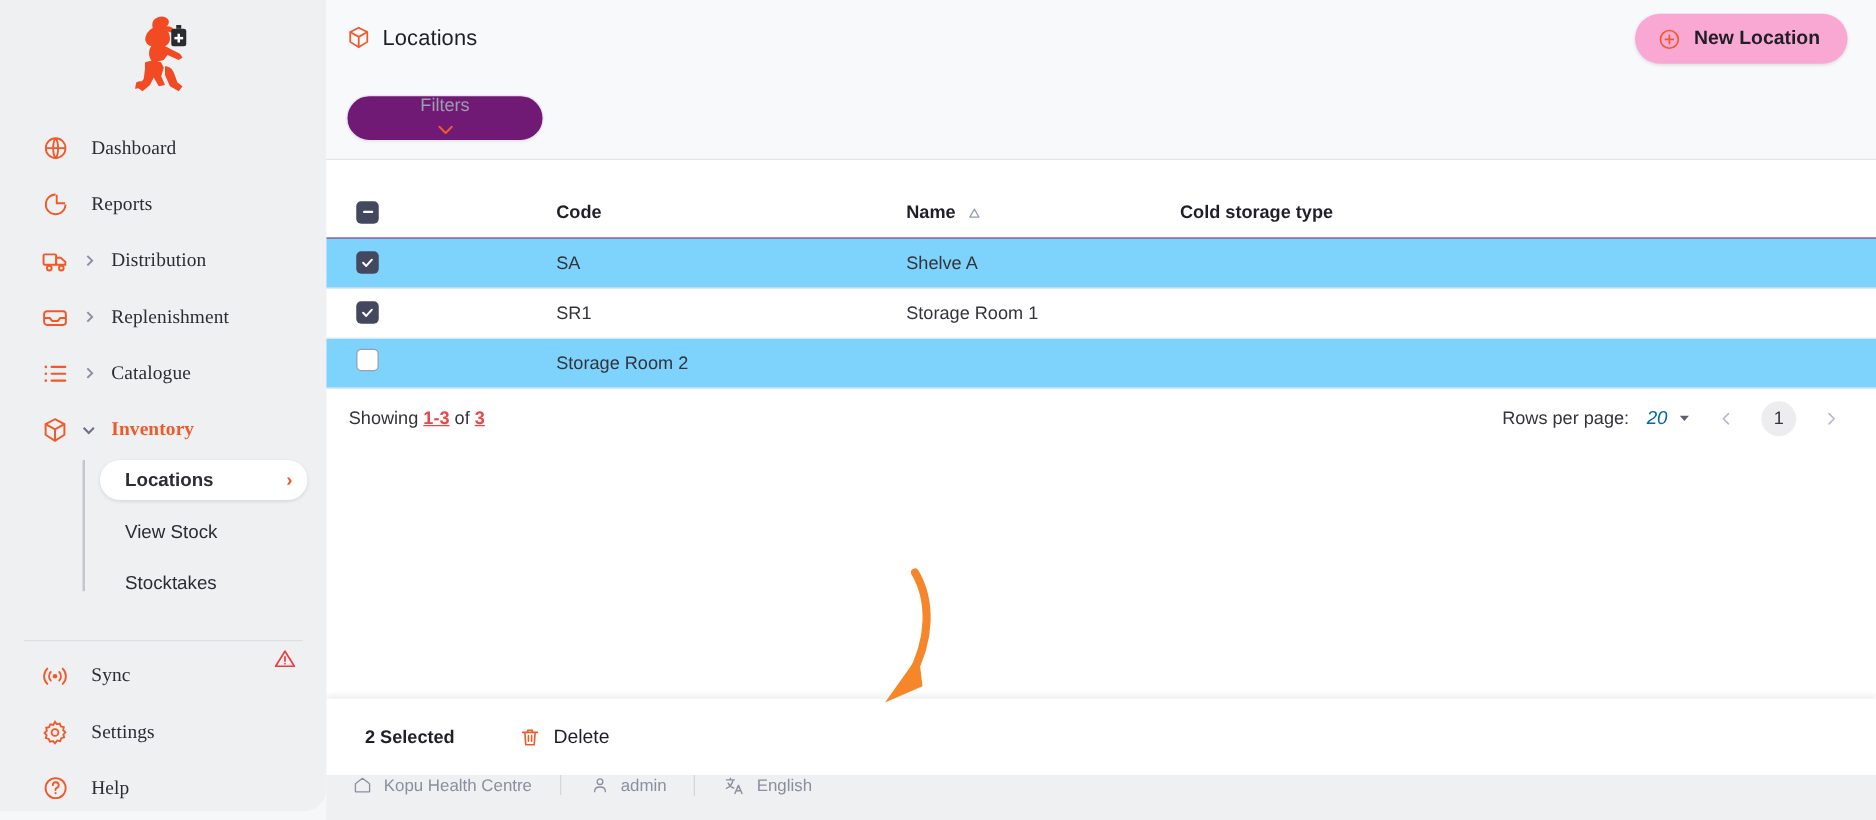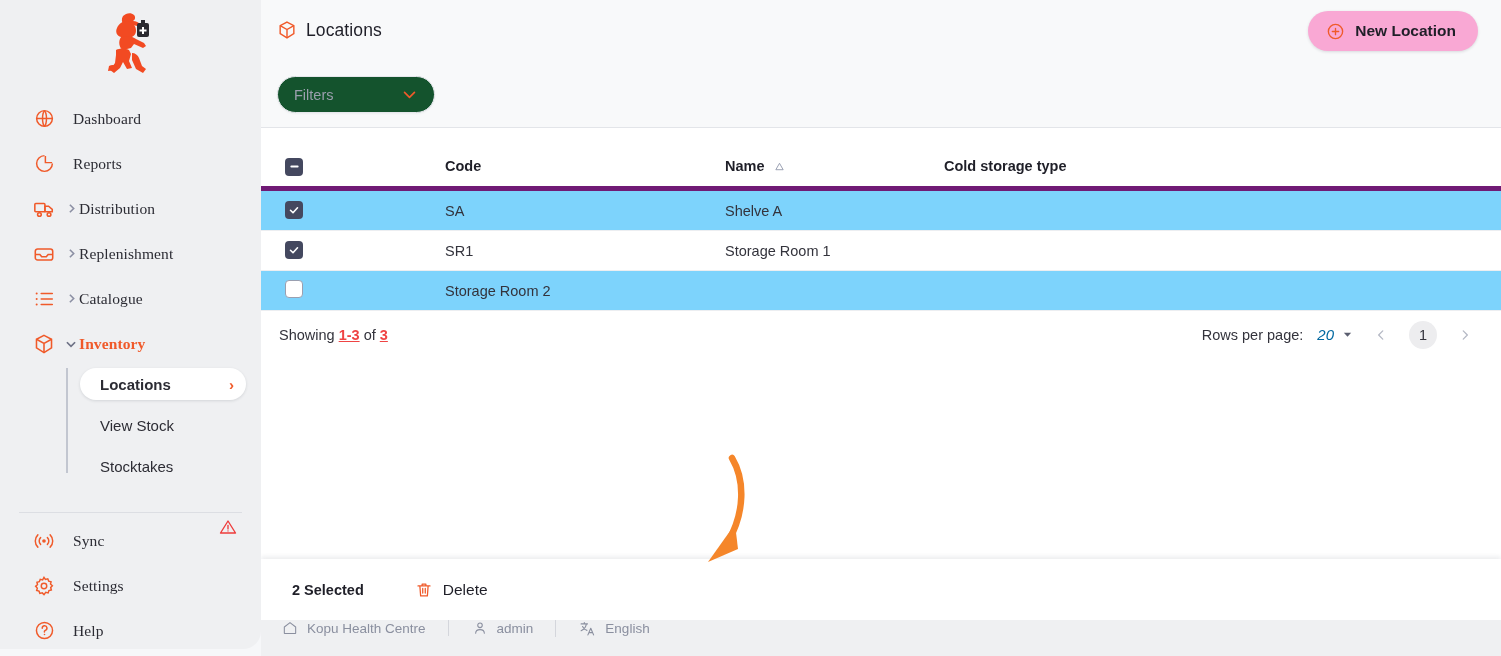--- a/index.html
+++ b/index.html
@@ -32,21 +32,21 @@
     display: flex; align-items: center; justify-content: center;
     color: #f05a2a;
   }
   .nav-ico svg { display: block; }
   .nav-chev {
     width: 16px; flex: 0 0 16px; margin-left: 7px;
     display: flex; align-items: center; justify-content: center;
     color: #8c90a4;
   }
   .nav-label {
-    font-size: 15.5px; color: #2c2c34; letter-spacing: .1px;
+    margin-left: 10px; font-size: 15.5px; color: #2c2c34; letter-spacing: .1px;
   }
   .nav-item.no-chev .nav-label { margin-left: 17px; }
   .nav-item.open .nav-label { color: #f05a2a; font-weight: bold; }
   .nav-item.open .nav-chev { color: #6e7286; }
 
   .sub-wrap { position: relative; padding-left: 66px; margin-top: 2px; }
   .sub-rail {
     position: absolute; left: 66px; top: 0; bottom: 9px;
     width: 1.5px; background: #c2c6d0;
   }
@@ -97,33 +97,34 @@
     display: flex; align-items: center; gap: 10px;
     padding: 0 22px 0 18px; cursor: pointer;
     font-size: 15.5px; color: #1f1f28; font-weight: bold;
     font-family: "Liberation Sans", sans-serif;
   }
   .hbtn .bico { color: #f05a2a; display: flex; }
 
   #filters-row { position: absolute; left: 16px; top: 76px; }
   #filters-btn {
     width: 158px; height: 37px; border-radius: 19px;
-    background: #14532d; border: 1px solid #e6e7ec;
+    background: #701a75; border: 1px solid #e6e7ec;
     display: flex; align-items: center; justify-content: space-between;
     padding: 0 16px; cursor: pointer;
     box-shadow: 0 1px 2px rgba(25,30,50,.05);
+    flex-direction: column;
   }
   #filters-label { font-size: 14.5px; color: #9b9fae; }
   #filters-chev { color: #f05a2a; display: flex; }
 
   
   #table { position: absolute; left: 0; top: 129px; right: 0; }
   .t-head {
     height: 62px; display: flex; align-items: flex-end;
-    border-bottom: 5px solid #701a75; background: #ffffff;
+    border-bottom: 1px solid #701a75; background: #ffffff;
   }
   .t-row {
     height: 40px; display: flex; align-items: center;
     border-bottom: 1px solid #eceef1;
   }
   .t-row.alt { background: #7dd3fc; }
   .c-check { width: 184px; flex: 0 0 184px; padding-left: 24px; }
   .c-code  { width: 280px; flex: 0 0 280px; }
   .c-name  { width: 219px; flex: 0 0 219px; }
   .c-cold  { flex: 1 1 auto; }

